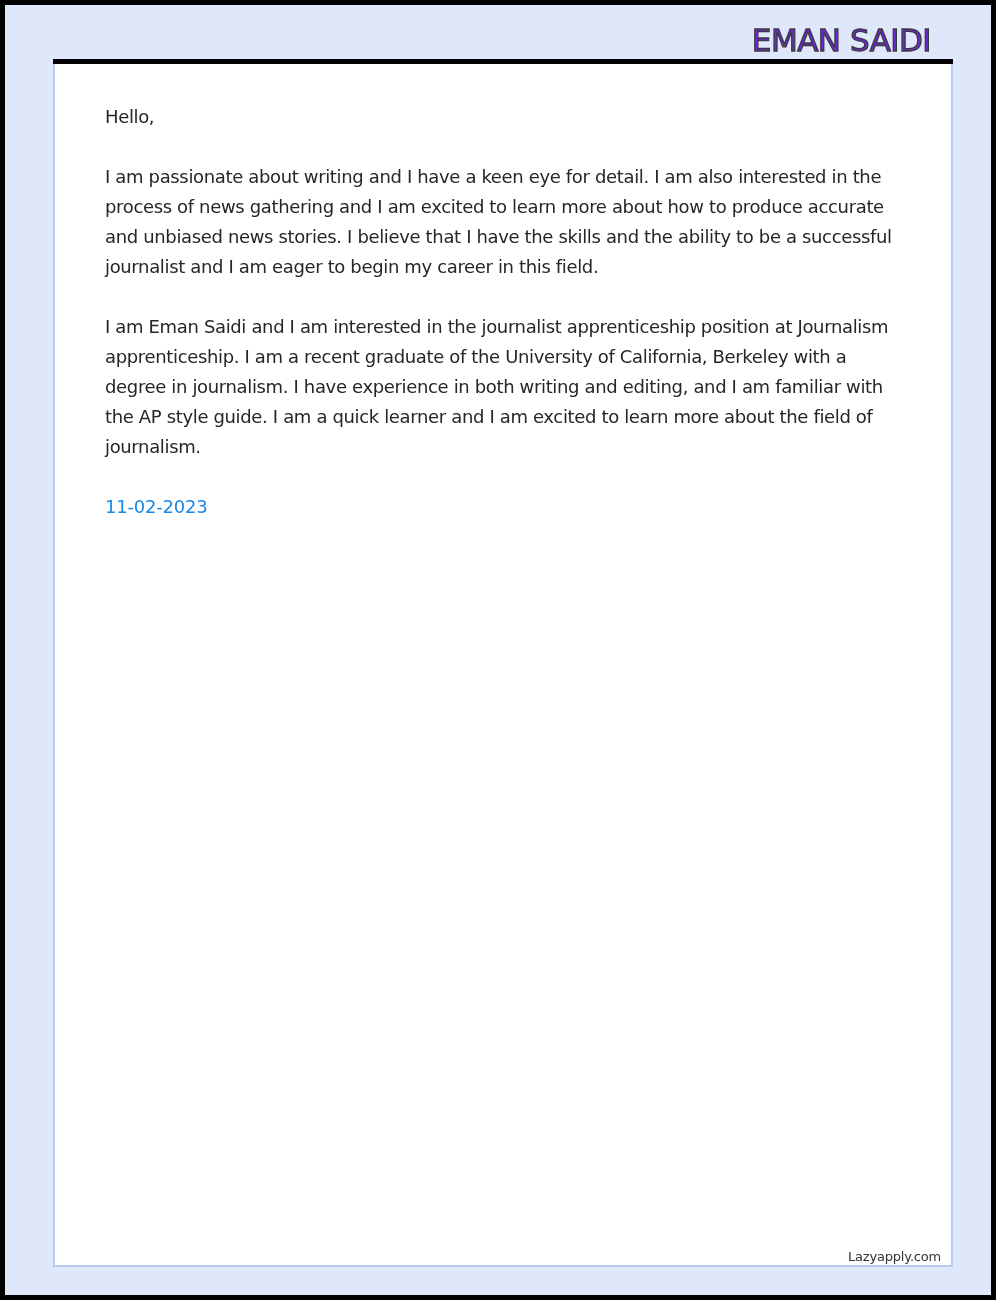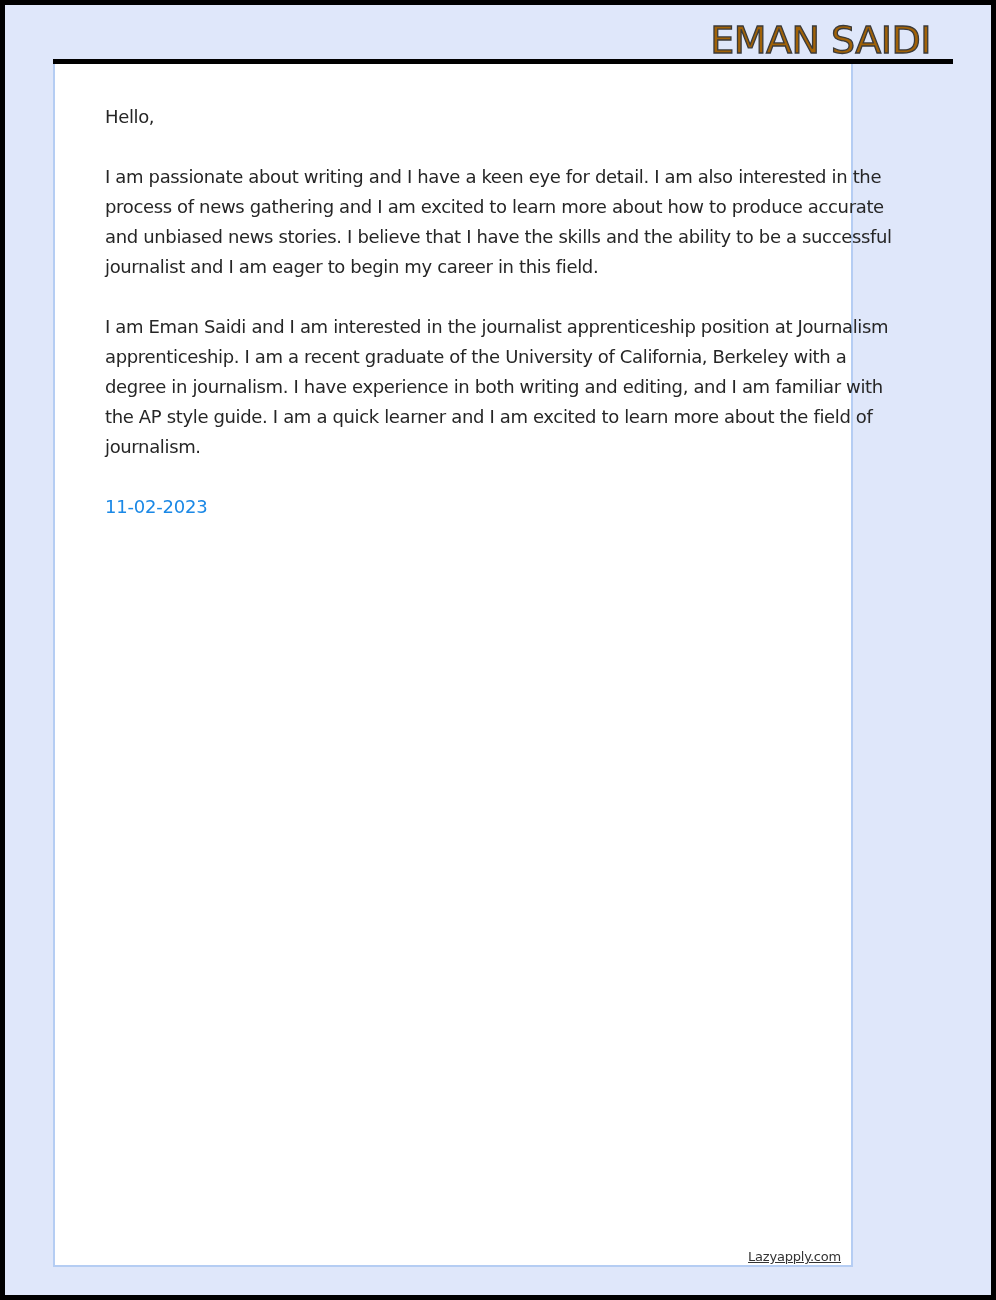--- a/index.html
+++ b/index.html
@@ -18,41 +18,41 @@
       left: 0; top: 0;
       width: 996px; height: 1300px;
       box-sizing: border-box;
       border: 5px solid #000;
       background: #dfe7fa;
     }
     .header-name {
       position: absolute;
       right: 60px;
       top: 13px;
-      font-size: 38px;
+      font-size: 31px;
       line-height: 44px;
       letter-spacing: -0.5px;
-      color: #a16207;
+      color: #6d28d9;
       -webkit-text-stroke: 1.3px #3a3a3a;
       font-family: "DejaVu Sans", sans-serif;
       font-weight: normal;
     }
     .top-rule {
       position: absolute;
       left: 48px;
       top: 54px;
       width: 900px;
       height: 5px;
       background: #000;
     }
     .card {
       position: absolute;
       left: 48px;
       top: 59px;
-      width: 800px;
+      width: 900px;
       height: 1203px;
       box-sizing: border-box;
       background: #fff;
       border-left: 2px solid #b5cdf3;
       border-right: 2px solid #b5cdf3;
       border-bottom: 2px solid #b5cdf3;
     }
     .letter {
       position: absolute;
       left: 50px;
@@ -76,21 +76,20 @@
       letter-spacing: -0.2px;
     }
     .footer-brand {
       position: absolute;
       right: 10px;
       bottom: 0px;
       font-size: 13px;
       line-height: 16px;
       color: #333;
       letter-spacing: -0.2px;
-      text-decoration: underline;
     }
   </style>
 </head>
 <body>
 
 <div class="frame">
   <div class="header-name">EMAN SAIDI</div>
   <div class="top-rule"></div>
 
   <div class="card">

